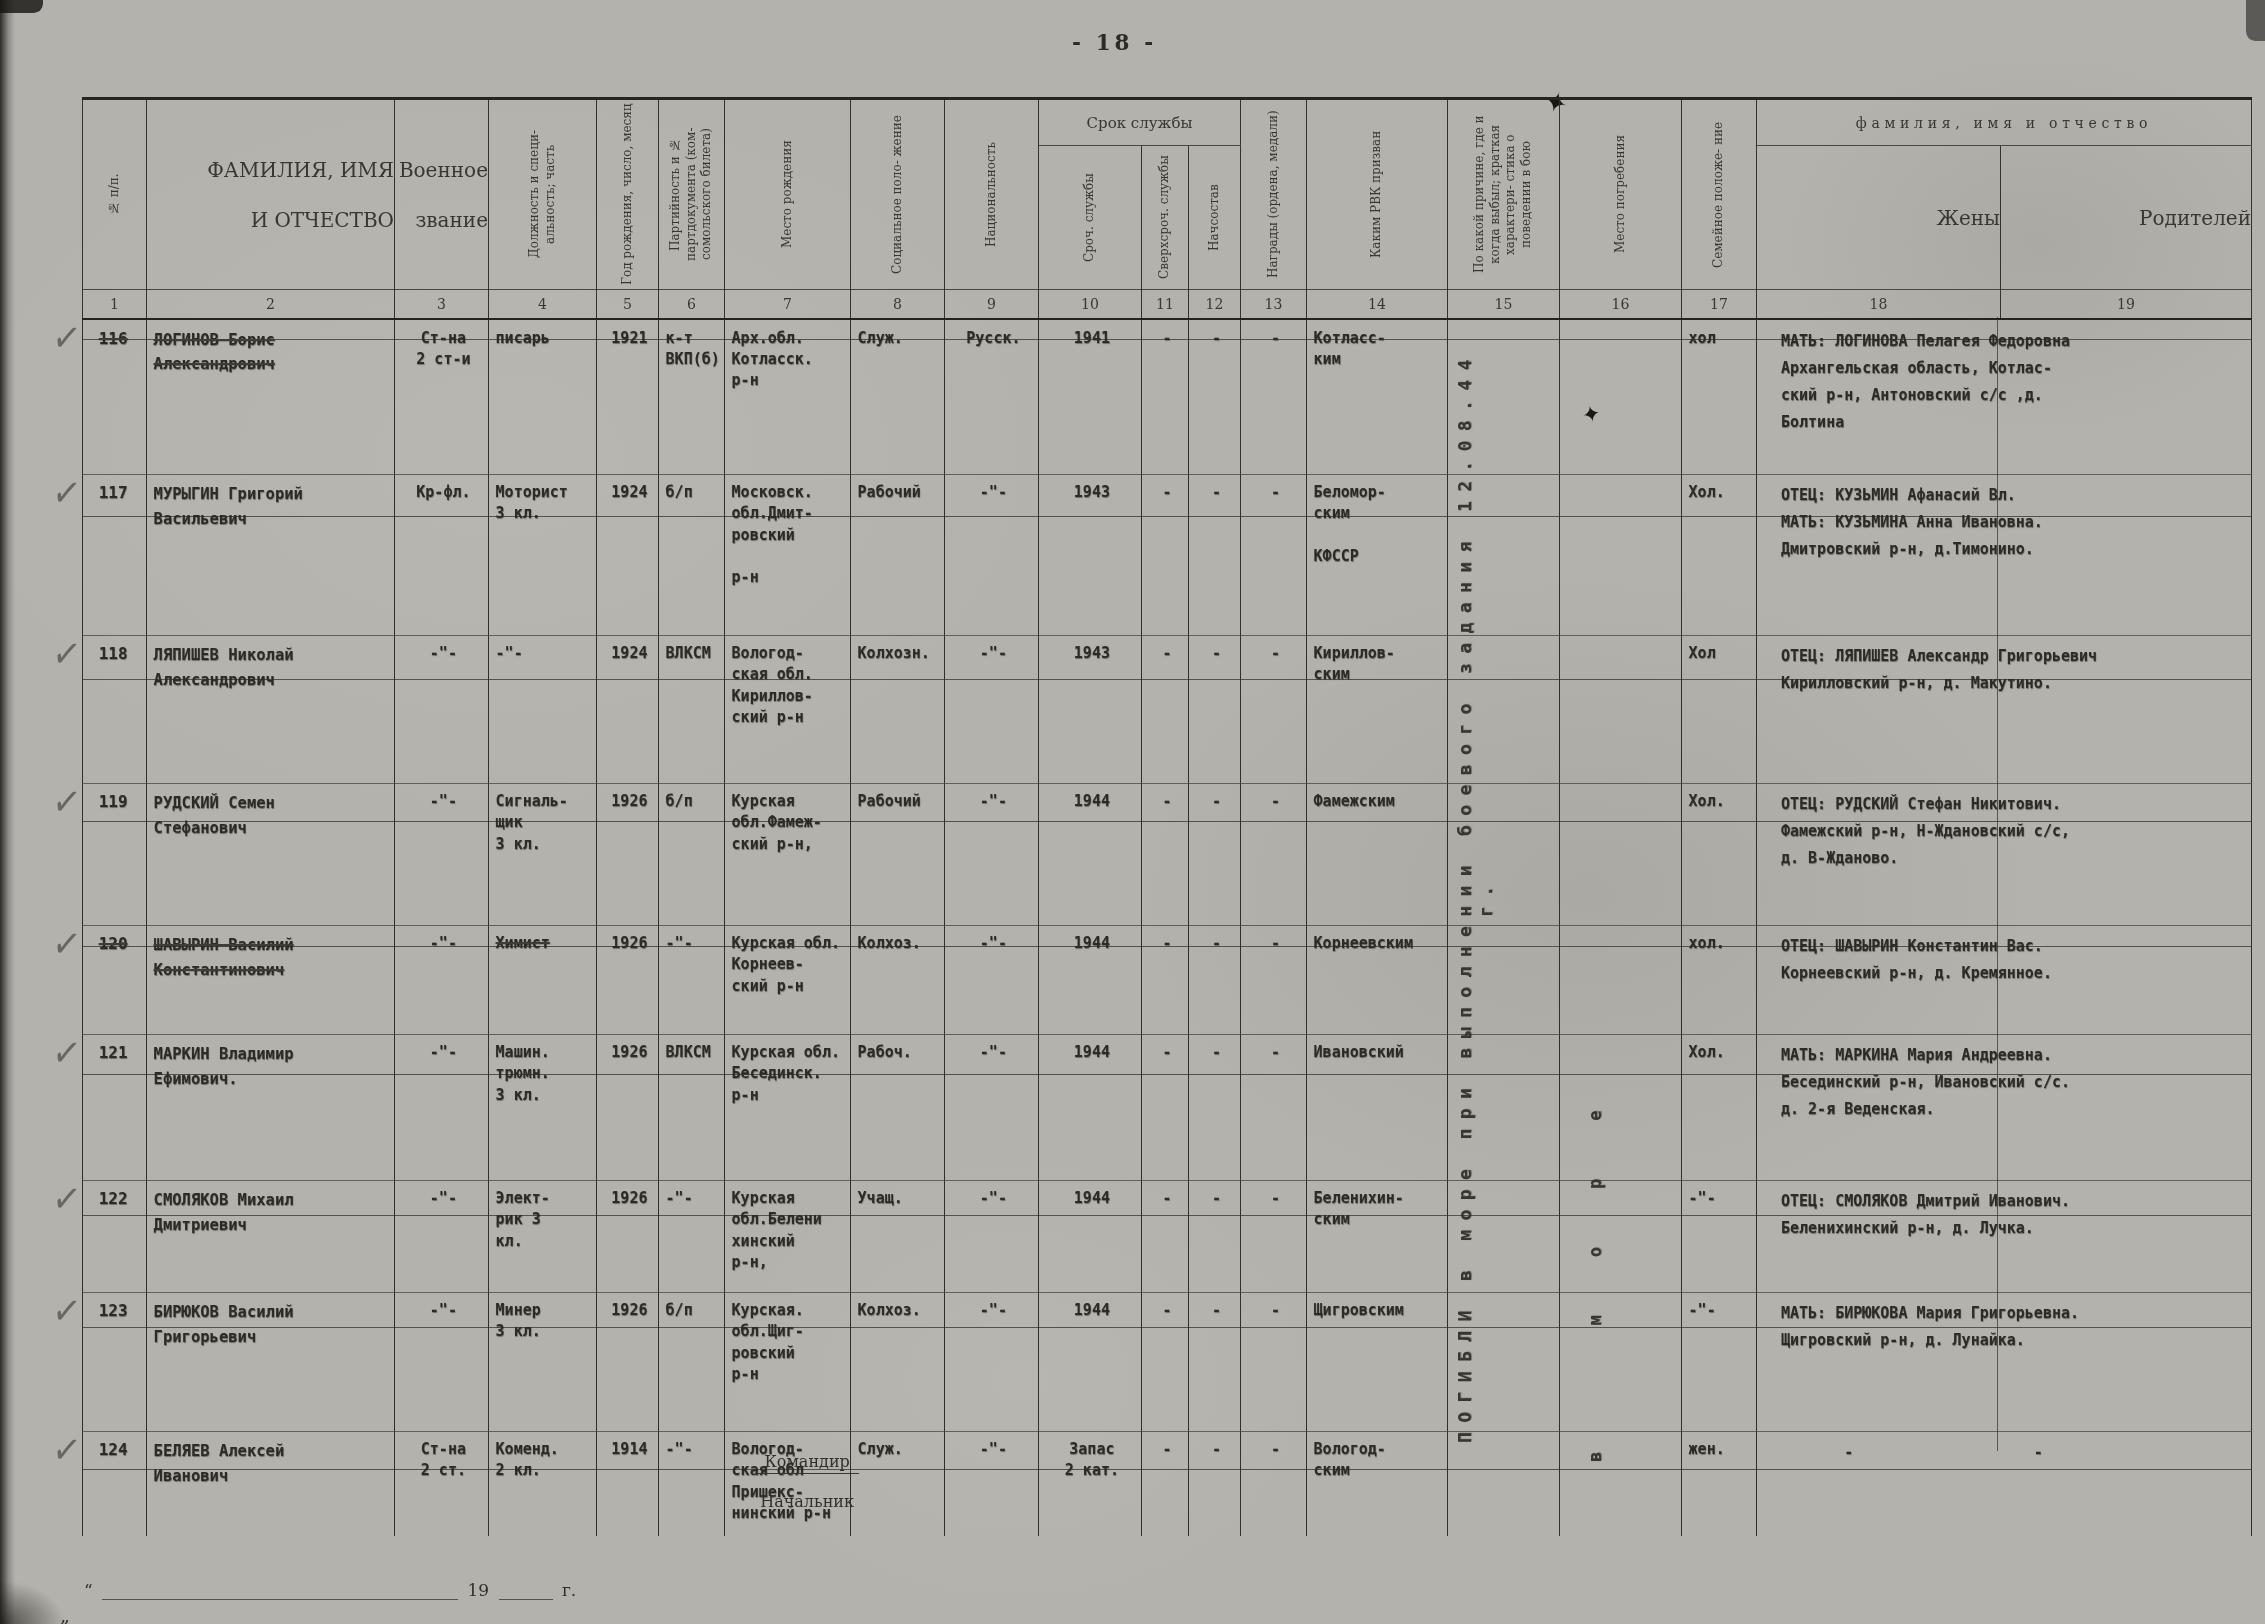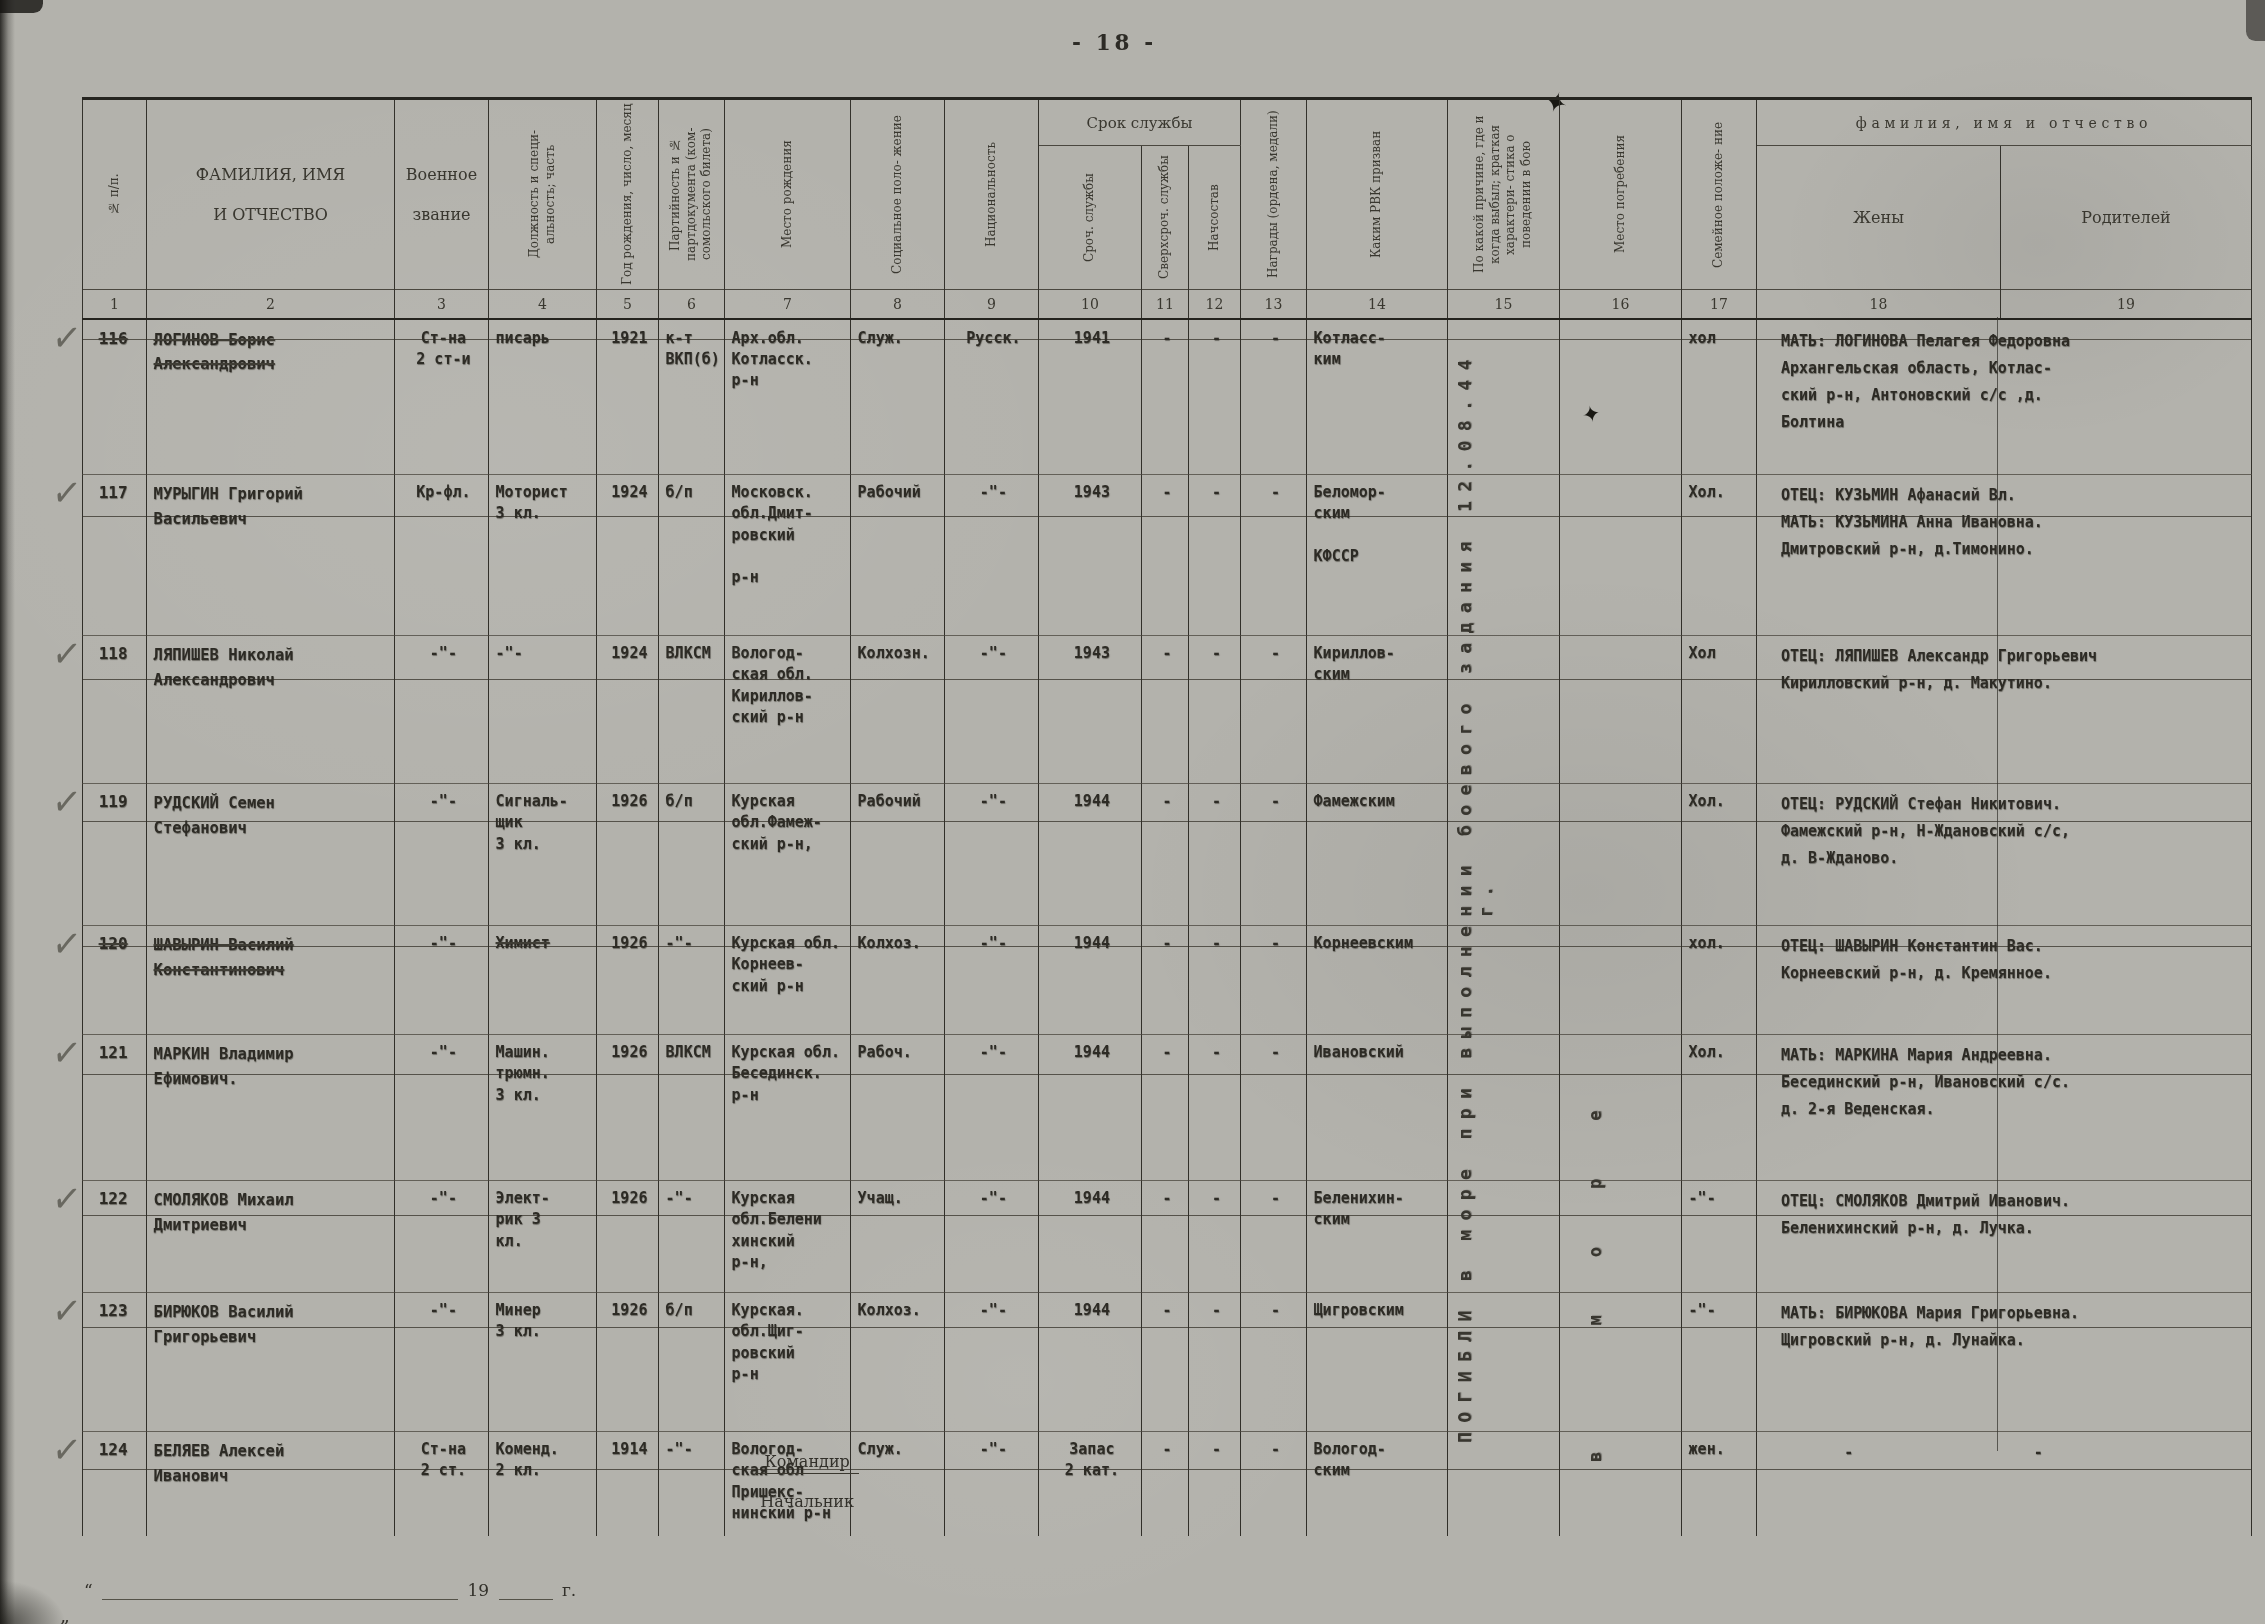--- a/index.html
+++ b/index.html
@@ -25,21 +25,21 @@
   .page-num{position:absolute;top:30px;left:1002px;width:225px;text-align:center;
     font-family:"DejaVu Serif",serif;font-size:21.5px;font-weight:bold;letter-spacing:3.7px;color:#2d2b26;}
 
   table.roster{position:absolute;left:82px;top:97px;width:2166px;table-layout:fixed;
     border-collapse:collapse;border-top:3.7px solid #262520;}
   th,td{padding:0;margin:0;}
   thead th{border-left:1.9px solid #34322c;border-right:1.9px solid #34322c;
     font-family:"DejaVu Serif",serif;font-weight:normal;color:#39372f;vertical-align:middle;}
   th.group{border-bottom:0.9px solid #4a473f;font-size:15px;height:43px;}
   th.group-fio{letter-spacing:4.7px;font-size:14px;}
-  .hwrap{white-space:pre-line;text-align:center;font-size:16px;line-height:2.5;}
+  .hwrap{white-space:pre-line;text-align:right;font-size:20px;line-height:2.5;}
   .v{writing-mode:vertical-rl;transform:rotate(180deg);margin:auto;text-align:center;
     font-size:12px;line-height:1.3;height:189px;}
   .v2{height:129px;}
   tr.sub-row th{height:135px;}
   .num-row td{height:28px;border-left:1.9px solid #34322c;border-right:1.9px solid #34322c;
     border-top:0.9px solid #4a473f;border-bottom:2.8px solid #24231e;
     font-family:"DejaVu Serif",serif;font-size:14px;text-align:center;vertical-align:middle;color:#39372f;}
 
   tbody td{border-left:1.9px solid #312f29;border-right:1.9px solid #312f29;
     border-bottom:0.9px solid rgba(72,68,60,0.75);

